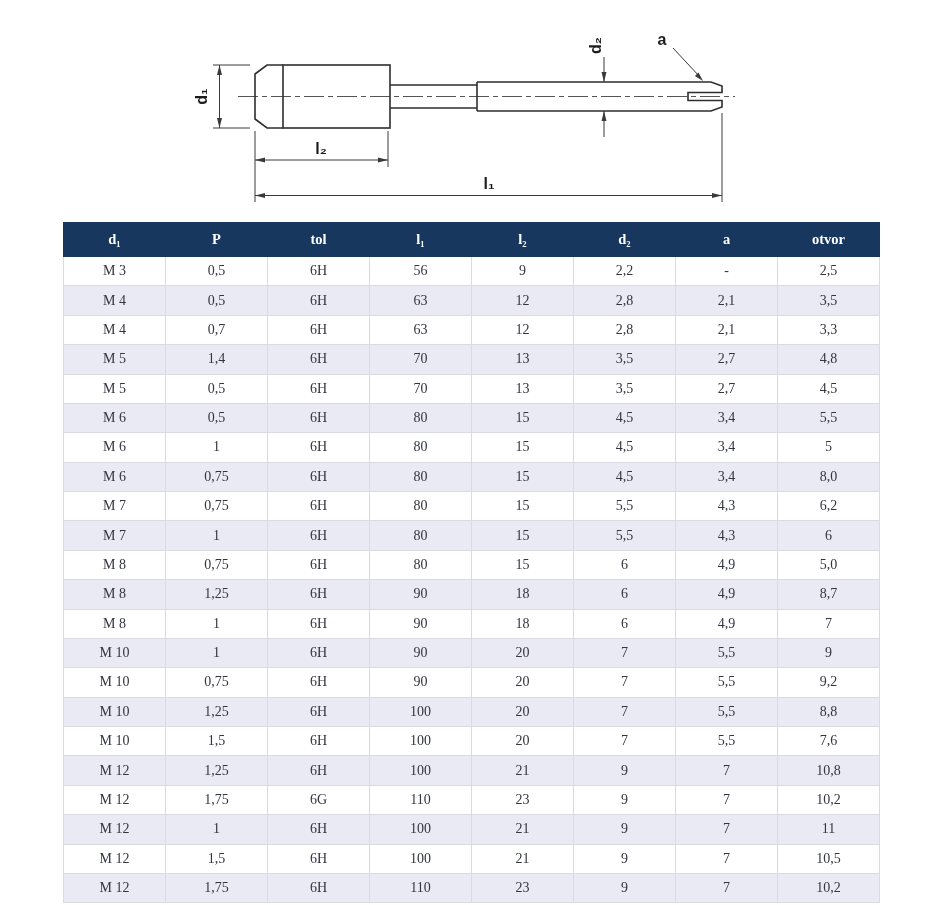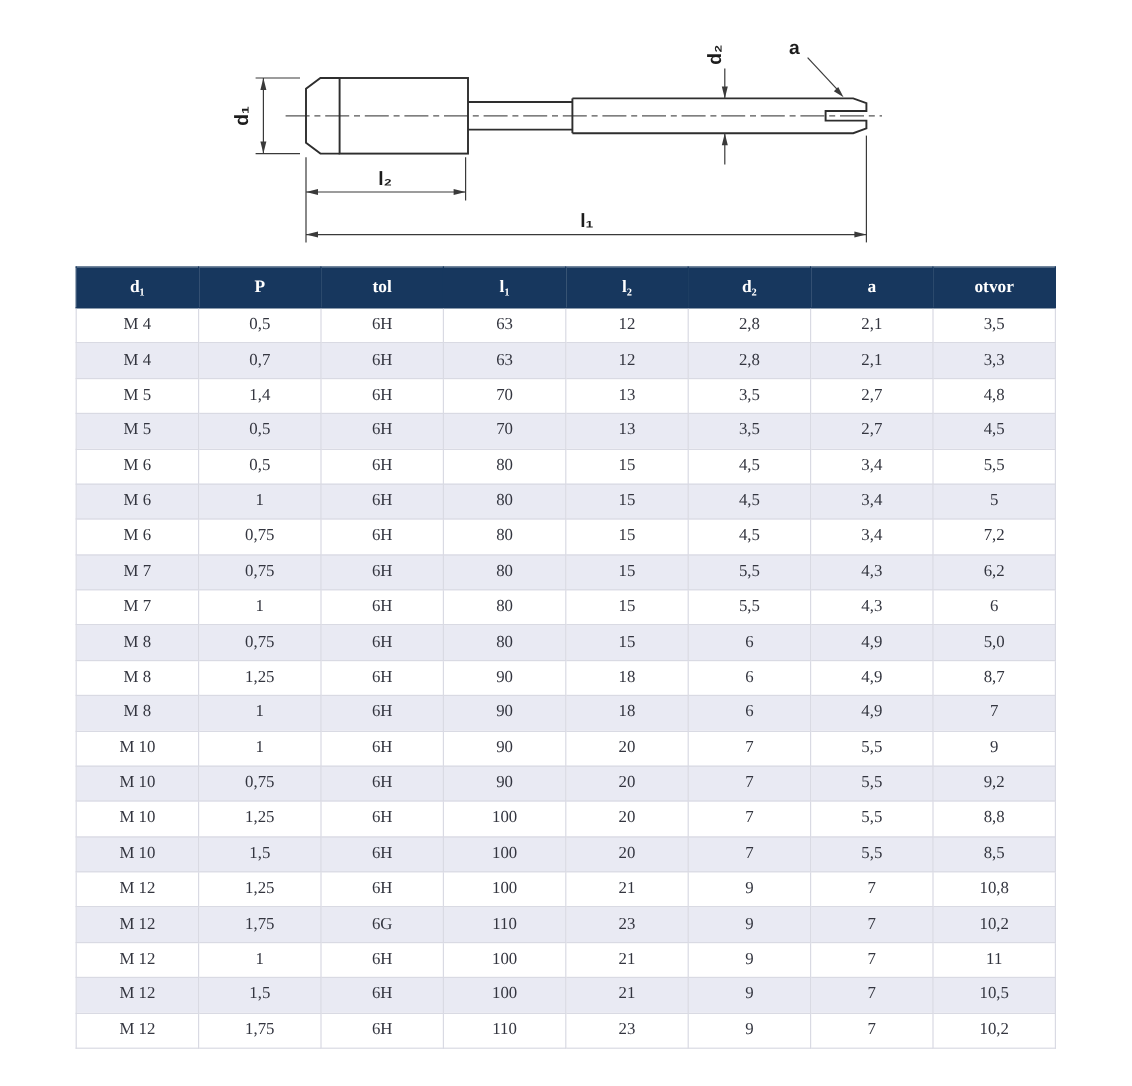--- a/index.html
+++ b/index.html
@@ -95,20 +95,30 @@
         <th>tol</th>
         <th>l₁</th>
         <th>l₂</th>
         <th>d₂</th>
         <th>a</th>
         <th>otvor</th>
       </tr>
   </thead>
   <tbody>
       <tr>
+        <td>M 3</td>
+        <td>0,5</td>
+        <td>6H</td>
+        <td>56</td>
+        <td>9</td>
+        <td>2,2</td>
+        <td>-</td>
+        <td>2,5</td>
+      </tr>
+      <tr>
         <td>M 4</td>
         <td>0,5</td>
         <td>6H</td>
         <td>63</td>
         <td>12</td>
         <td>2,8</td>
         <td>2,1</td>
         <td>3,5</td>
       </tr>
       <tr>
@@ -162,21 +172,21 @@
         <td>5</td>
       </tr>
       <tr>
         <td>M 6</td>
         <td>0,75</td>
         <td>6H</td>
         <td>80</td>
         <td>15</td>
         <td>4,5</td>
         <td>3,4</td>
-        <td>7,2</td>
+        <td>8,0</td>
       </tr>
       <tr>
         <td>M 7</td>
         <td>0,75</td>
         <td>6H</td>
         <td>80</td>
         <td>15</td>
         <td>5,5</td>
         <td>4,3</td>
         <td>6,2</td>
@@ -252,21 +262,21 @@
         <td>8,8</td>
       </tr>
       <tr>
         <td>M 10</td>
         <td>1,5</td>
         <td>6H</td>
         <td>100</td>
         <td>20</td>
         <td>7</td>
         <td>5,5</td>
-        <td>8,5</td>
+        <td>7,6</td>
       </tr>
       <tr>
         <td>M 12</td>
         <td>1,25</td>
         <td>6H</td>
         <td>100</td>
         <td>21</td>
         <td>9</td>
         <td>7</td>
         <td>10,8</td>

